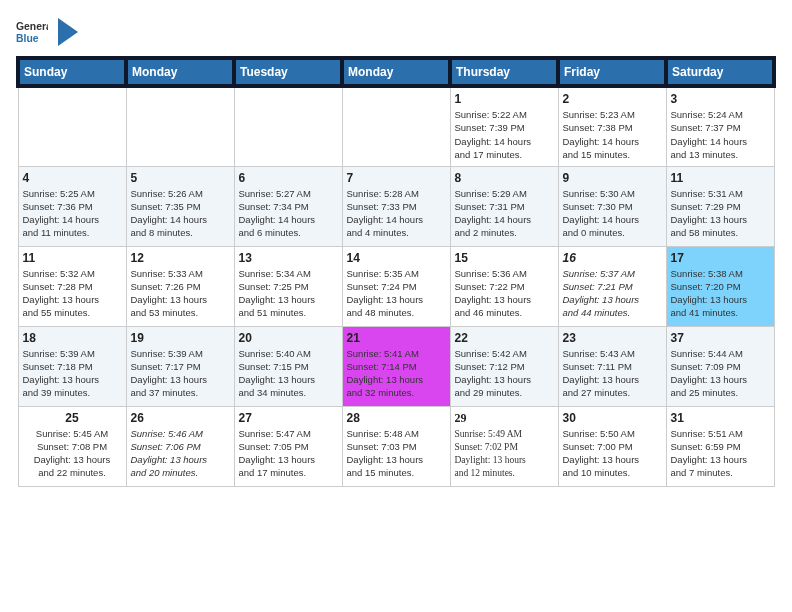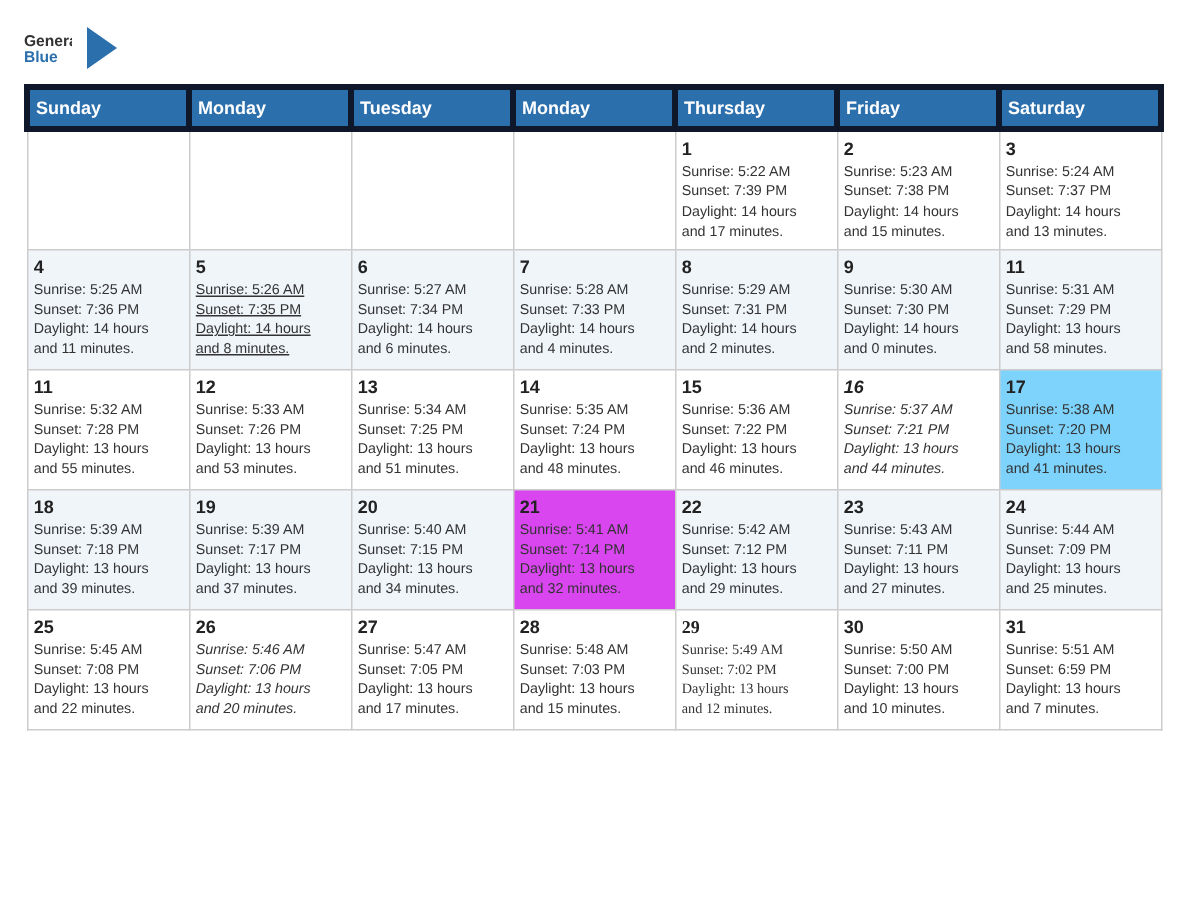--- a/index.html
+++ b/index.html
@@ -139,21 +139,21 @@
       <tr>
         <td style="background: rgb(240, 245, 250);">
           <span class="day-num">4</span>
           <div class="day-detail" style="white-space: pre-line;">Sunrise: 5:25 AM
 Sunset: 7:36 PM
 Daylight: 14 hours
 and 11 minutes.</div>
         </td>
         <td style="background: rgb(240, 245, 250);">
           <span class="day-num">5</span>
-          <div class="day-detail" style="white-space: pre-line; text-decoration: underline;">Sunrise: 5:26 AM
+          <div class="day-detail" style="white-space: pre-line;">Sunrise: 5:26 AM
 Sunset: 7:35 PM
 Daylight: 14 hours
 and 8 minutes.</div>
         </td>
         <td style="background: rgb(240, 245, 250);">
           <span class="day-num">6</span>
           <div class="day-detail" style="white-space: pre-line;">Sunrise: 5:27 AM
 Sunset: 7:34 PM
 Daylight: 14 hours
 and 6 minutes.</div>
@@ -275,29 +275,29 @@
 and 29 minutes.</div>
         </td>
         <td style="background: rgb(240, 245, 250);">
           <span class="day-num">23</span>
           <div class="day-detail" style="white-space: pre-line;">Sunrise: 5:43 AM
 Sunset: 7:11 PM
 Daylight: 13 hours
 and 27 minutes.</div>
         </td>
         <td style="background: rgb(240, 245, 250);">
-          <span class="day-num">24</span>
+          <span class="day-num">37</span>
           <div class="day-detail" style="white-space: pre-line;">Sunrise: 5:44 AM
 Sunset: 7:09 PM
 Daylight: 13 hours
 and 25 minutes.</div>
         </td>
       </tr>
       <tr>
-        <td style="background: rgb(255, 255, 255);">
+        <td style="background: rgb(255, 255, 255); text-align: center;">
           <span class="day-num">25</span>
           <div class="day-detail" style="white-space: pre-line;">Sunrise: 5:45 AM
 Sunset: 7:08 PM
 Daylight: 13 hours
 and 22 minutes.</div>
         </td>
         <td style="background: rgb(255, 255, 255);">
           <span class="day-num">26</span>
           <div class="day-detail" style="white-space: pre-line; font-style: italic;">Sunrise: 5:46 AM
 Sunset: 7:06 PM

